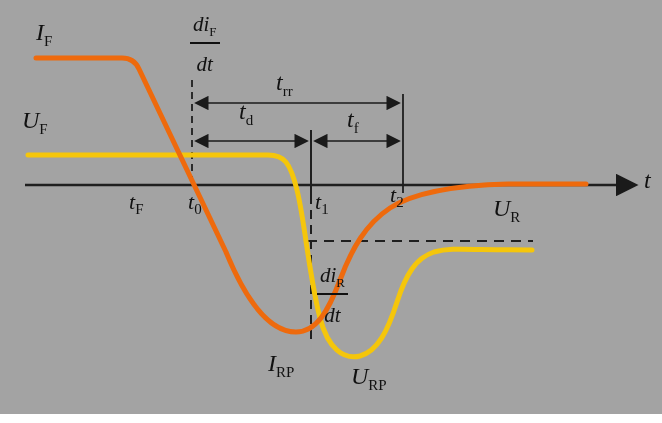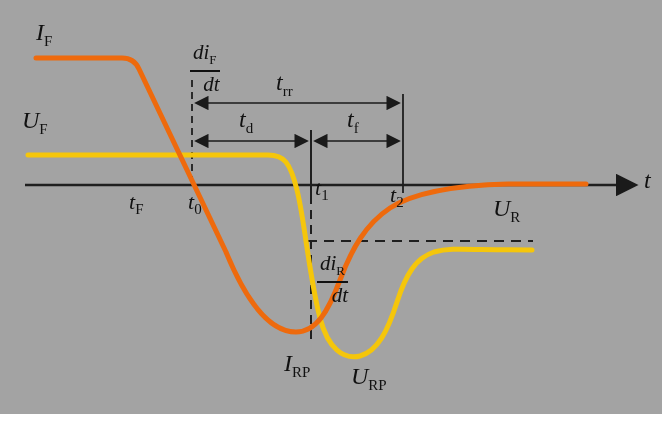--- a/index.html
+++ b/index.html
@@ -27,21 +27,21 @@
   .tick{font-size:22px;}
   .frac{
     position:absolute;
     font-style:italic;
     font-size:21px;
     color:#111;
     text-align:center;
     line-height:1.15;
   }
   .frac .num{display:block;border-bottom:2px solid #111;padding:0 3px 2px;}
-  .frac .den{display:block;padding-top:0;text-align:right;}
+  .frac .den{display:block;padding-top:8px;}
   .frac sub{font-style:normal;font-size:13px;}
 </style>
 </head>
 <body>
 
 <div id="stage">
 
   <svg width="662" height="423" viewBox="0 0 662 423">
     <defs>
       <marker id="ah" viewBox="0 0 10 10" refX="8" refY="5" markerWidth="9" markerHeight="9" orient="auto-start-reverse">
@@ -75,47 +75,47 @@
              L 226 252
              C 240 286 264 332 296 332
              C 316 332 328 312 340 280
              C 352 248 366 224 390 208
              C 418 190 468 185 508 184
              L 586 184" fill="none" stroke-width="5" stroke-linecap="round" stroke-linejoin="round" stroke="#ee6a0d"></path>
   </svg>
 
   <div class="lbl" style="left:36px;top:20px"><span>I</span><sub>F</sub></div>
 
-  <div class="frac" style="left:190px;top:40px">
+  <div class="frac" style="left:190px;top:12px">
     <span class="num"><span>di</span><sub>F</sub></span>
     <span class="den">dt</span>
   </div>
 
   <div class="lbl" style="left:22px;top:108px"><span>U</span><sub>F</sub></div>
 
   <div class="lbl" style="left:276px;top:70px"><span>t</span><sub>rr</sub></div>
 
-  <div class="lbl" style="left:239px;top:107px"><span>t</span><sub>d</sub></div>
+  <div class="lbl" style="left:239px;top:99px"><span>t</span><sub>d</sub></div>
 
   <div class="lbl" style="left:347px;top:107px"><span>t</span><sub>f</sub></div>
 
   <div class="lbl tick" style="left:129px;top:191px"><span>t</span><sub>F</sub></div>
 
   <div class="lbl tick" style="left:188px;top:191px"><span>t</span><sub>0</sub></div>
 
-  <div class="lbl tick" style="left:315px;top:177px"><span>t</span><sub>1</sub></div>
+  <div class="lbl tick" style="left:315px;top:191px"><span>t</span><sub>1</sub></div>
 
   <div class="lbl tick" style="left:390px;top:184px"><span>t</span><sub>2</sub></div>
 
   <div class="lbl" style="left:644px;top:168px"><span>t</span></div>
 
   <div class="lbl" style="left:493px;top:196px"><span>U</span><sub>R</sub></div>
 
-  <div class="frac" style="left:317px;top:251px">
+  <div class="frac" style="left:317px;top:263px">
     <span class="num"><span>di</span><sub>R</sub></span>
     <span class="den">dt</span>
   </div>
 
-  <div class="lbl" style="left:284px;top:351px"><span>I</span><sub>RP</sub></div>
+  <div class="lbl" style="left:268px;top:351px"><span>I</span><sub>RP</sub></div>
 
   <div class="lbl" style="left:351px;top:364px"><span>U</span><sub>RP</sub></div>
 
 </div>
 
 </body></html>

